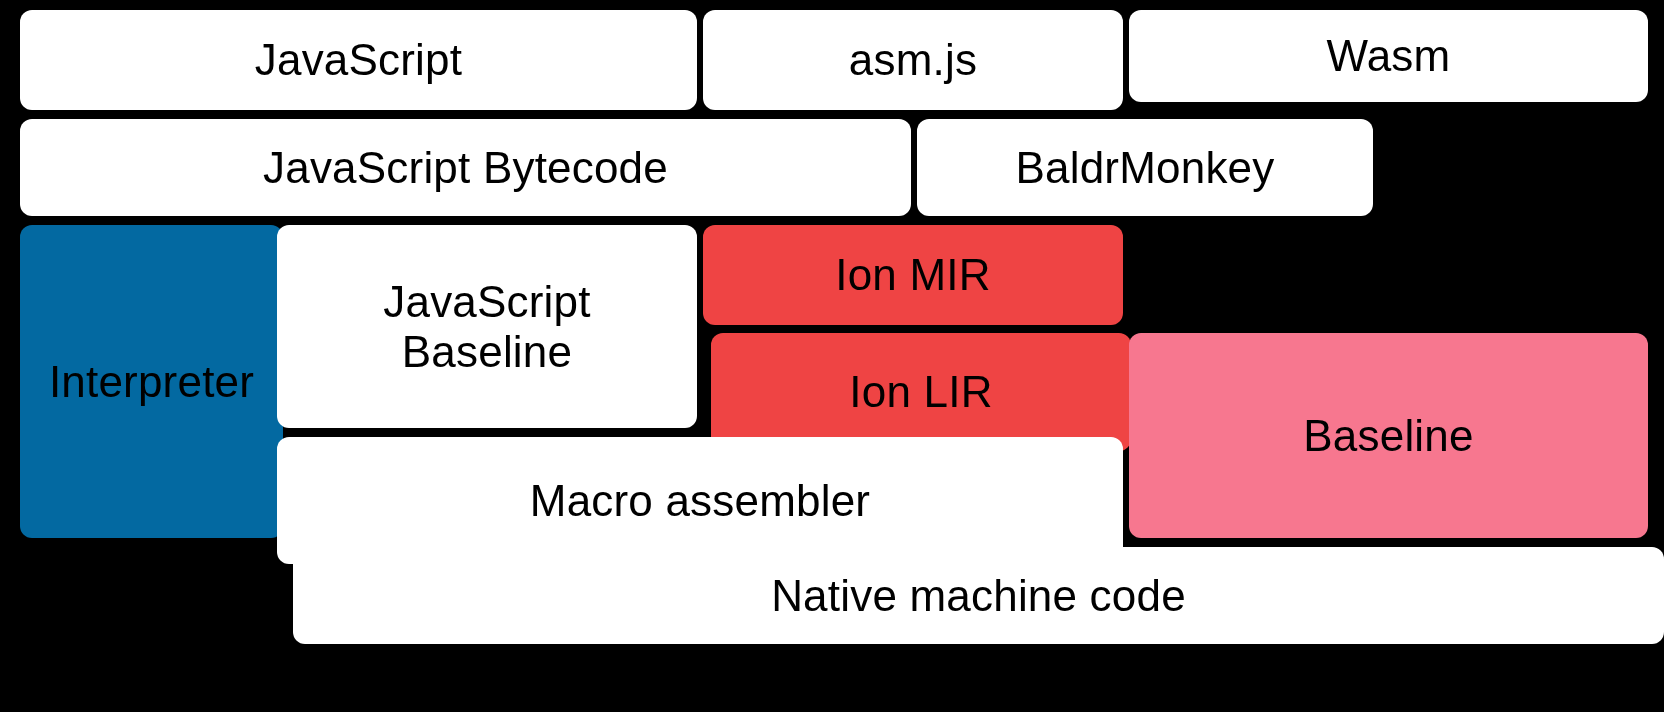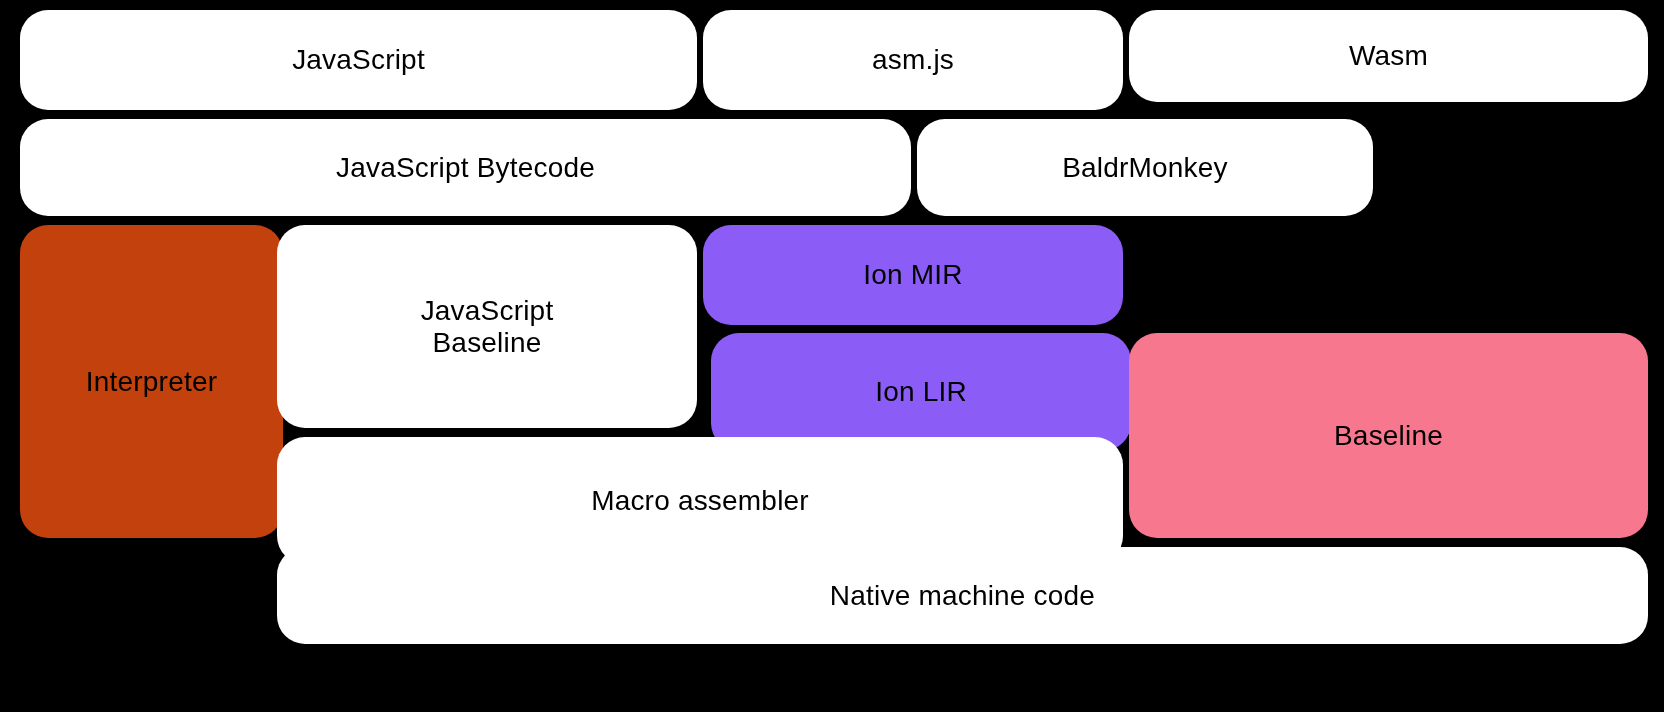--- a/index.html
+++ b/index.html
@@ -18,45 +18,45 @@
     background: #000000;
     overflow: hidden;
   }
   .node {
     position: absolute;
     box-sizing: border-box;
     display: flex;
     align-items: center;
     justify-content: center;
     text-align: center;
-    border-radius: 28px;
+    border-radius: 12px;
     color: #000000;
-    font-size: 28px;
+    font-size: 44px;
     font-weight: 400;
     line-height: 1.12;
     letter-spacing: 0.2px;
     white-space: pre-line;
     user-select: none;
   }
   .fill-white  { background: #ffffff; }
-  .fill-gray   { background: #c2410c; }
+  .fill-gray   { background: #0369a1; }
   .fill-green  { background: #77c council; }
-  .fill-green  { background: #8b5cf6; text-align: right; }
+  .fill-green  { background: #ef4444; text-align: right; }
   .fill-red    { background: #f7778f; }
 </style>
 </head>
 <body>
 
 <div id="stage">
     <div class="node fill-white" style="left: 20px; top: 10px; width: 677px; height: 100px;">JavaScript</div>
     <div class="node fill-white" style="left: 703px; top: 10px; width: 420px; height: 100px;">asm.js</div>
     <div class="node fill-white" style="left: 1129px; top: 10px; width: 519px; height: 92px;">Wasm</div>
     <div class="node fill-white" style="left: 20px; top: 119px; width: 891px; height: 97px;">JavaScript Bytecode</div>
     <div class="node fill-white" style="left: 917px; top: 119px; width: 456px; height: 97px;">BaldrMonkey</div>
     <div class="node fill-gray" style="left: 20px; top: 225px; width: 263px; height: 313px;">Interpreter</div>
     <div class="node fill-white" style="left: 277px; top: 225px; width: 420px; height: 203px;">JavaScript
 Baseline</div>
     <div class="node fill-green" style="left: 703px; top: 225px; width: 420px; height: 100px;">Ion MIR</div>
     <div class="node fill-green" style="left: 711px; top: 333px; width: 420px; height: 118px;">Ion LIR</div>
     <div class="node fill-red" style="left: 1129px; top: 333px; width: 519px; height: 205px;">Baseline</div>
     <div class="node fill-white" style="left: 277px; top: 437px; width: 846px; height: 127px;">Macro assembler</div>
-    <div class="node fill-white" style="left: 277px; top: 547px; width: 1371px; height: 97px;">Native machine code</div>
+    <div class="node fill-white" style="left: 293px; top: 547px; width: 1371px; height: 97px;">Native machine code</div>
   </div>
 
 </body></html>

